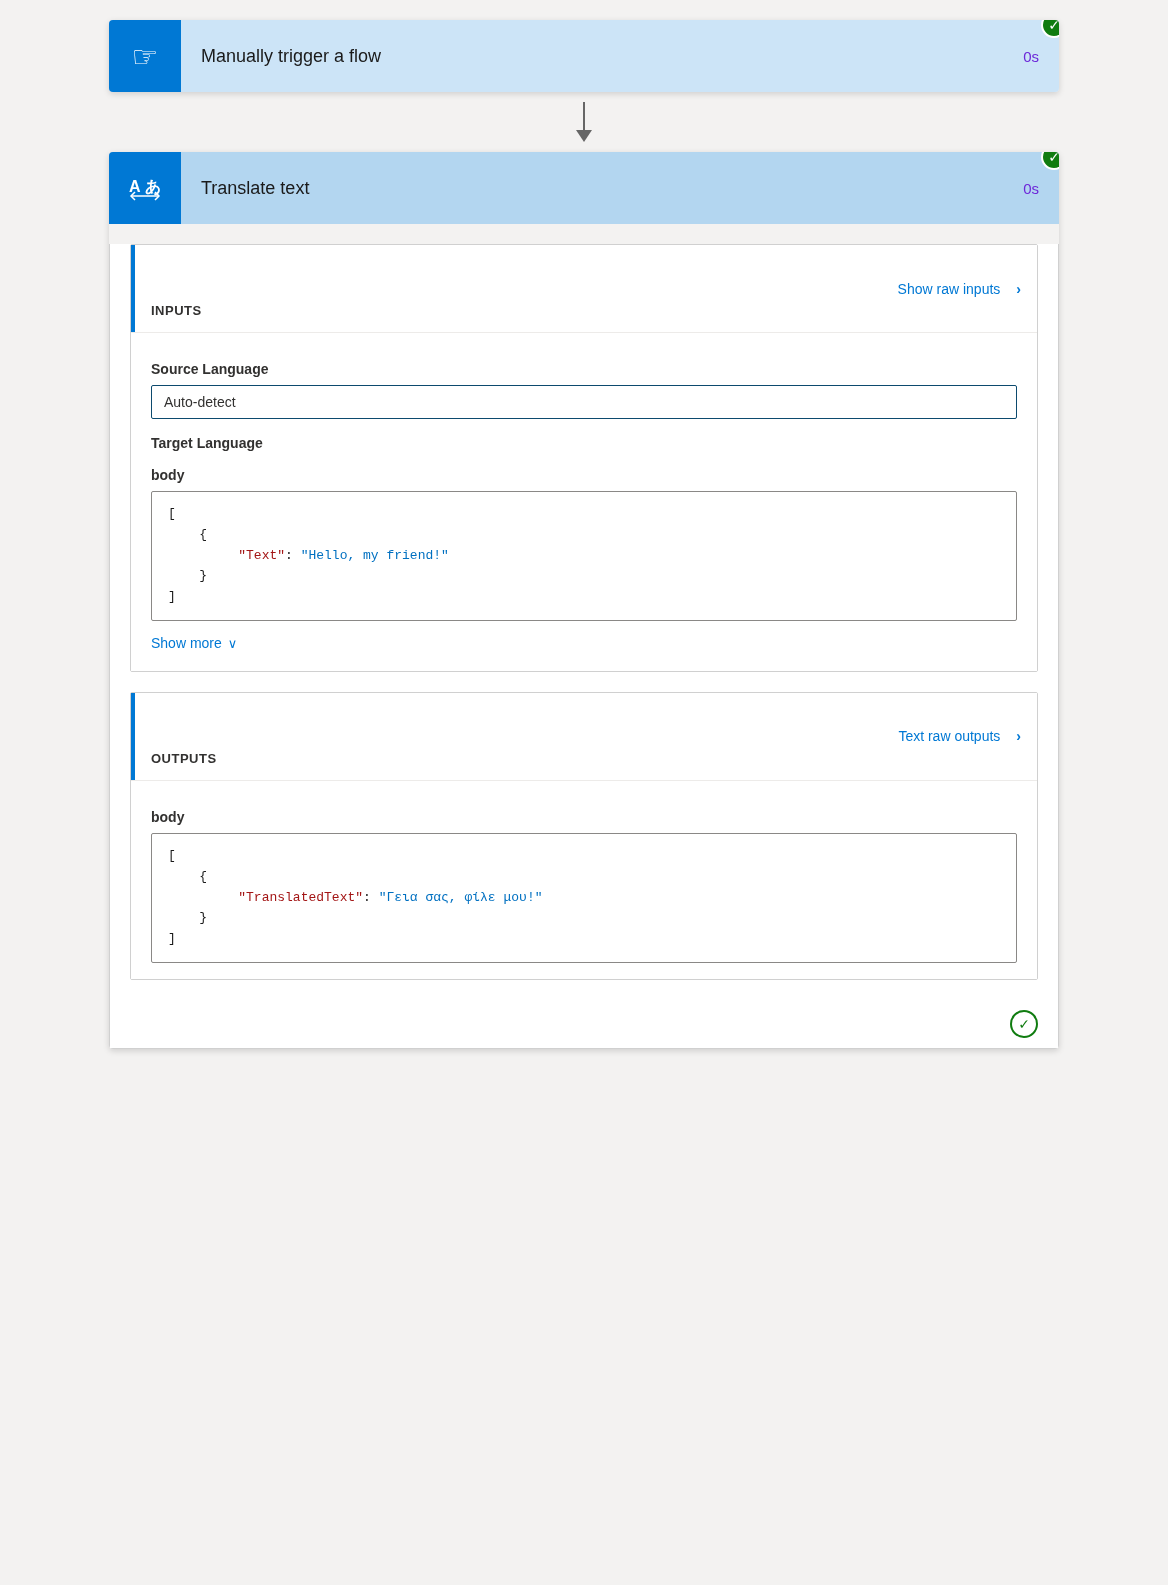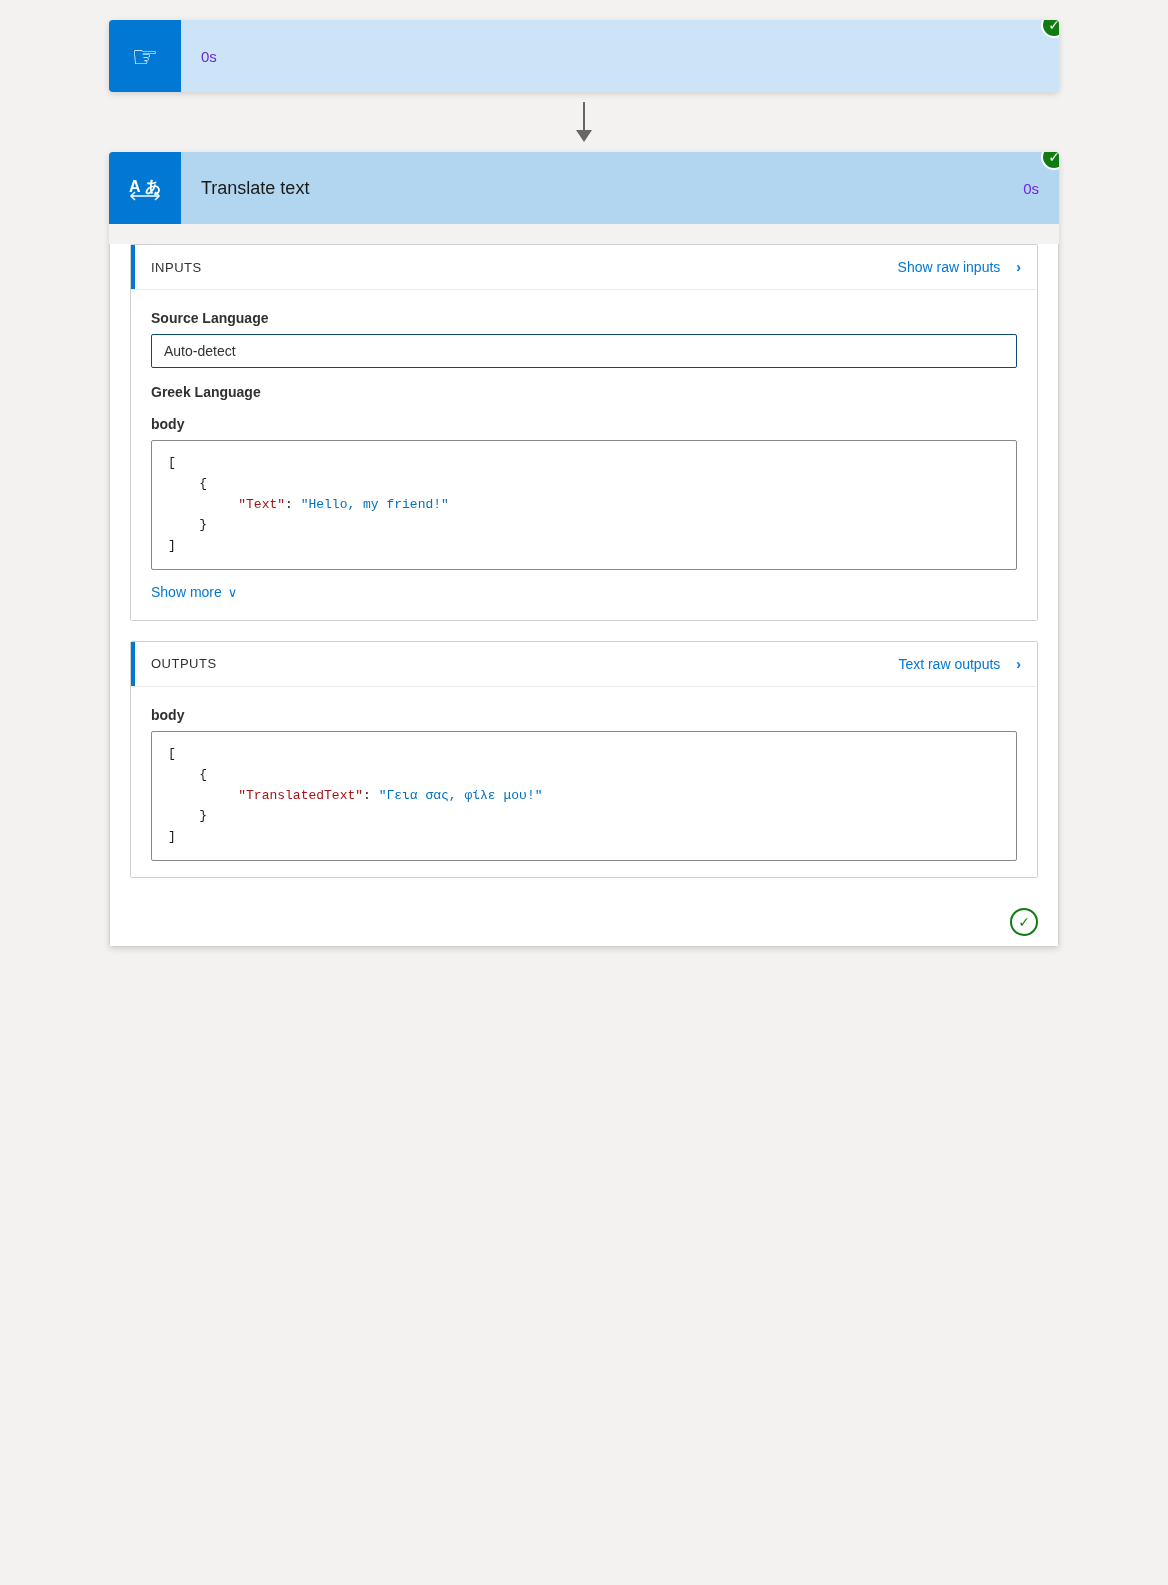--- a/index.html
+++ b/index.html
@@ -131,23 +131,24 @@
       display: flex;
       align-items: center;
       justify-content: space-between;
       padding: 14px 16px;
       border-left: 4px solid #0078d4;
       background: white;
     }
 
     .section-title {
       font-size: 13px;
-      font-weight: 400;
+      font-weight: 700;
       color: #323130;
       letter-spacing: 0.5px;
+      margin-top: 44px;
     }
 
     .show-raw-btn {
       display: flex;
       align-items: center;
       gap: 16px;
       color: #0078d4;
       font-size: 14px;
       cursor: pointer;
       background: none;
@@ -162,21 +163,21 @@
     }
 
     .field-label {
       font-size: 14px;
       font-weight: 600;
       color: #323130;
       margin-bottom: 8px;
       margin-top: 16px;
     }
     .field-label:first-child {
-      margin-top: 4px;
+      margin-top: 12px;
     }
 
     .field-value {
       border: 1px solid #0c4a6e;
       border-radius: 2px;
       padding: 8px 12px;
       font-size: 14px;
       color: #323130;
       background: white;
     }
@@ -250,20 +251,21 @@
 </head>
 <body>
 
 <div class="flow-container">
 
   <div class="step-card trigger-card">
     <div class="step-header">
       <div class="step-icon step-icon-trigger">
         <span style="font-size:30px; color:white;">☞</span>
       </div>
+      <span class="step-title">Manually trigger a flow</span>
       <span class="step-time">0s</span>
     </div>
     <div class="step-success-badge">✓</div>
   </div>
 
   <div class="arrow-connector">
     <div class="arrow-line"></div>
     <div class="arrow-head"></div>
   </div>
 
@@ -293,21 +295,21 @@
           <span class="section-title">INPUTS</span>
           <button class="show-raw-btn">
             <span>Show raw inputs</span>
             <span class="chevron-right">›</span>
           </button>
         </div>
         <div class="section-content">
           <div class="field-label">Source Language</div>
           <div class="field-value">Auto-detect</div>
 
-          <div class="field-label">Greek Language</div>
+          <div class="field-label">Target Language</div>
 
           <div class="field-label">body</div>
           <div class="code-block">
             <div><span class="code-bracket">[</span></div>
             <div><span class="code-bracket">&nbsp;&nbsp;&nbsp;&nbsp;{</span></div>
             <div>
               <span class="code-bracket">&nbsp;&nbsp;&nbsp;&nbsp;&nbsp;&nbsp;&nbsp;&nbsp;</span><span class="code-key">        "Text"</span><span class="code-bracket">: </span><span class="code-string">"Hello, my friend!"</span>
             </div>
             <div><span class="code-bracket">&nbsp;&nbsp;&nbsp;&nbsp;}</span></div>
             <div><span class="code-bracket">]</span></div>

